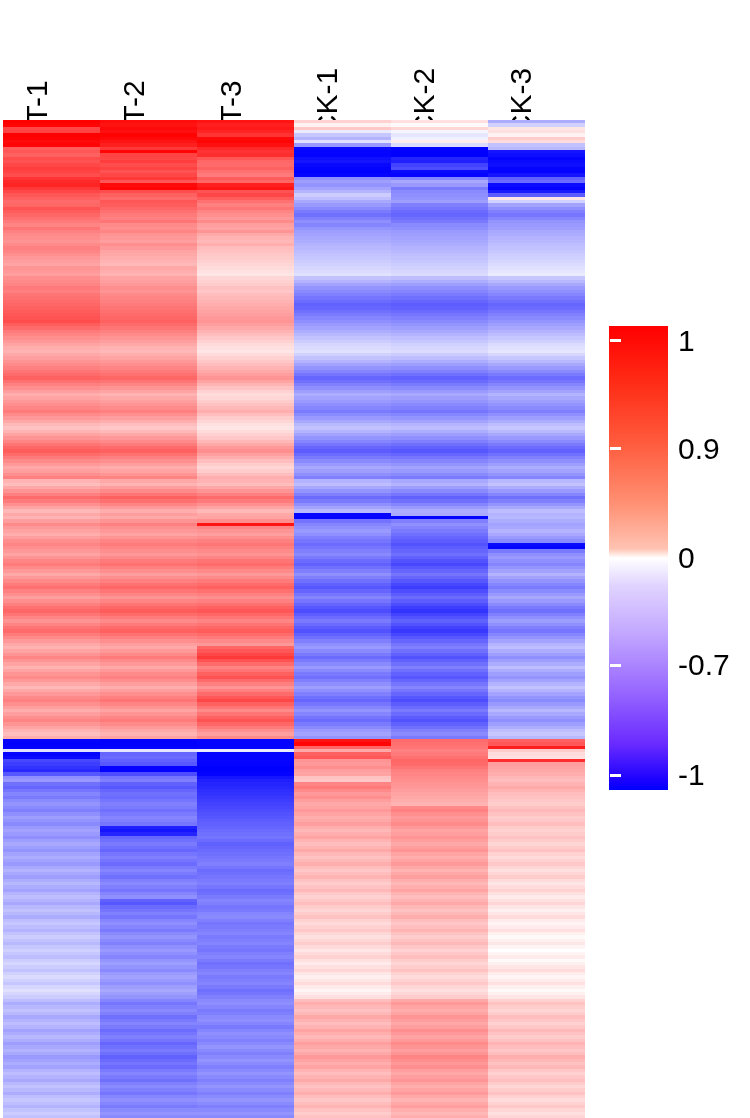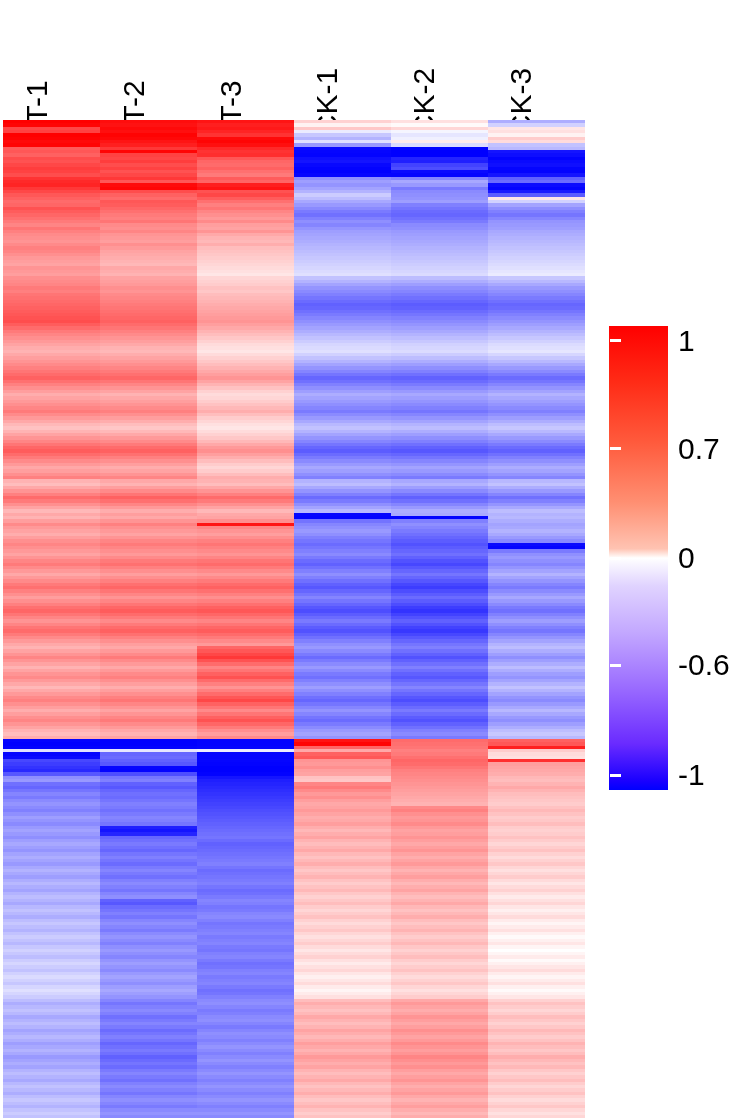--- a/index.html
+++ b/index.html
@@ -2528,25 +2528,25 @@
       </div>
     </div>
 
   <div id="colorbar-wrap">
     <div id="colorbar"></div>
   <div class="cb-tick left" style="top: 13.348px;"></div>
       <div class="cb-tick right" style="top: 13.348px;"></div>
       <div class="cb-label" style="top: 14.848px;">1</div>
       <div class="cb-tick left" style="top: 121.46px;"></div>
       <div class="cb-tick right" style="top: 121.46px;"></div>
-      <div class="cb-label" style="top: 122.96px;">0.7</div>
+      <div class="cb-label" style="top: 122.96px;">0.9</div>
       <div class="cb-tick left" style="top: 230.5px;"></div>
       <div class="cb-tick right" style="top: 230.5px;"></div>
       <div class="cb-label" style="top: 232px;">0</div>
       <div class="cb-tick left" style="top: 337.684px;"></div>
       <div class="cb-tick right" style="top: 337.684px;"></div>
-      <div class="cb-label" style="top: 339.184px;">-0.6</div>
+      <div class="cb-label" style="top: 339.184px;">-0.7</div>
       <div class="cb-tick left" style="top: 447.652px;"></div>
       <div class="cb-tick right" style="top: 447.652px;"></div>
       <div class="cb-label" style="top: 449.152px;">-1</div>
     </div>
 
 </div>
 
 </body></html>

